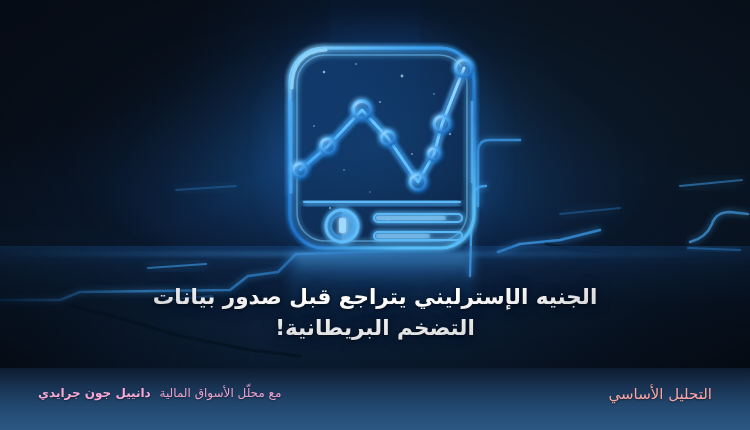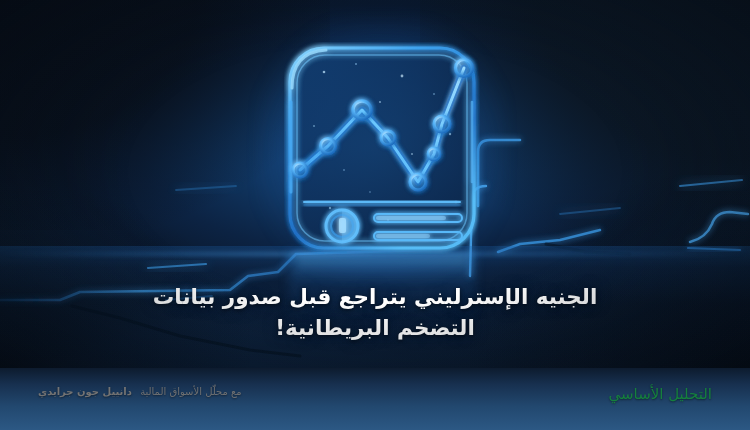--- a/index.html
+++ b/index.html
@@ -108,32 +108,32 @@
     position: absolute; left: 0; right: 0; bottom: 61px; height: 1px;
     background: rgba(120,170,220,0.16);
   }
   .footer-inner {
     position: absolute; left: 0; right: 0; bottom: 0; height: 62px;
   }
   .byline {
     position: absolute;
     right: auto; left: 38px; top: 18px;
     direction: rtl;
-    color: #737373;
-    font-size: 10px;
+    color: #f9a8d4;
+    font-size: 12px;
     white-space: nowrap;
     text-shadow: 0 1px 2px rgba(0,0,0,0.45);
   }
   .byline .prefix { font-weight: 400; opacity: 0.94; }
   .byline .author { font-weight: 700; margin-right: 5px; }
   .category {
     position: absolute;
     right: 38px; top: 17px;
     direction: rtl;
-    color: #15803d;
+    color: #fca5a5;
     font-size: 15px;
     font-weight: 400;
     white-space: nowrap;
     text-shadow: 0 1px 2px rgba(0,0,0,0.45);
   }
 
   
   .vignette {
     position: absolute; inset: 0;
     pointer-events: none;

